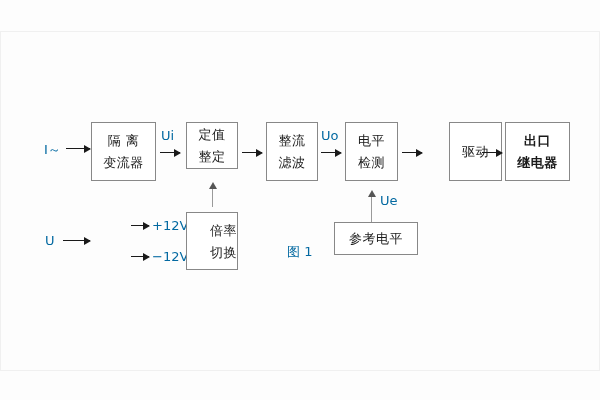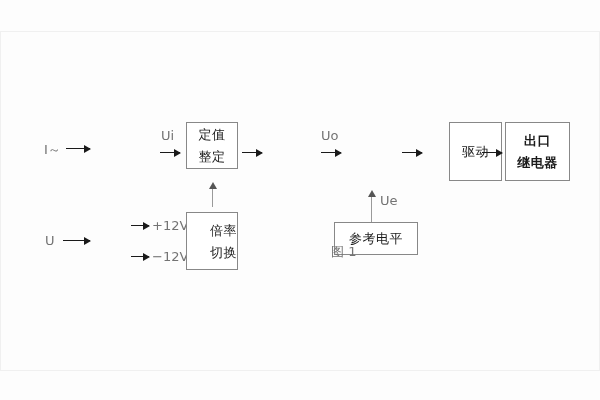--- a/index.html
+++ b/index.html
@@ -44,25 +44,25 @@
   }
   .box .line1 { margin-bottom: 9px; }
   .box.single .line1 { margin-bottom: 0; }
   .box .line1, .box .line2 {
     white-space: nowrap;
     letter-spacing: 0.5px;
   }
 
   .label {
     position: absolute;
-    color: #737373;
+    color: #0369a1;
     font-size: 13px;
     white-space: nowrap;
   }
-  .label-cn { font-size: 13px; margin-left: 44px; }
+  .label-cn { font-size: 13px; }
 
   
   .harrow {
     position: absolute;
     height: 1px;
     background: #1a1a1a;
   }
   .harrow::after {
     content: "";
     position: absolute;
@@ -94,35 +94,47 @@
 <div id="canvas">
 
   <div class="frame-line frame-top"></div>
   <div class="frame-line frame-bottom"></div>
   <div class="frame-line frame-left"></div>
   <div class="frame-line frame-right"></div>
 
   <div class="label" style="left:44px; top:141px;">I～</div>
   <div class="harrow" style="left:66px; top:148px; width:24px;"></div>
 
+  <div class="box" style="left:91px; top:122px; width:65px; height:59px;">
+    <span class="line1">隔 离</span>
+    <span class="line2">变流器</span>
+  </div>
 
   <div class="label" style="left:161px; top:128px;">Ui</div>
   <div class="harrow" style="left:160px; top:152px; width:20px;"></div>
 
   <div class="box" style="left:186px; top:122px; width:52px; height:47px;">
     <span class="line1">定值</span>
     <span class="line2">整定</span>
   </div>
 
   <div class="harrow" style="left:242px; top:152px; width:20px;"></div>
 
+  <div class="box" style="left:266px; top:122px; width:52px; height:59px;">
+    <span class="line1">整流</span>
+    <span class="line2">滤波</span>
+  </div>
 
   <div class="label" style="left:321px; top:128px;">Uo</div>
   <div class="harrow" style="left:321px; top:152px; width:20px;"></div>
 
+  <div class="box" style="left:345px; top:122px; width:53px; height:59px;">
+    <span class="line1">电平</span>
+    <span class="line2">检测</span>
+  </div>
 
   <div class="harrow" style="left:402px; top:152px; width:20px;"></div>
 
   <div class="box single" style="left:449px; top:122px; width:53px; height:59px;">
     <span class="line1">驱动</span>
   </div>
 
   <div class="harrow" style="left:482px; top:152px; width:20px;"></div>
 
   <div class="box" style="left:505px; top:122px; width:65px; height:59px;font-weight:bold;">

